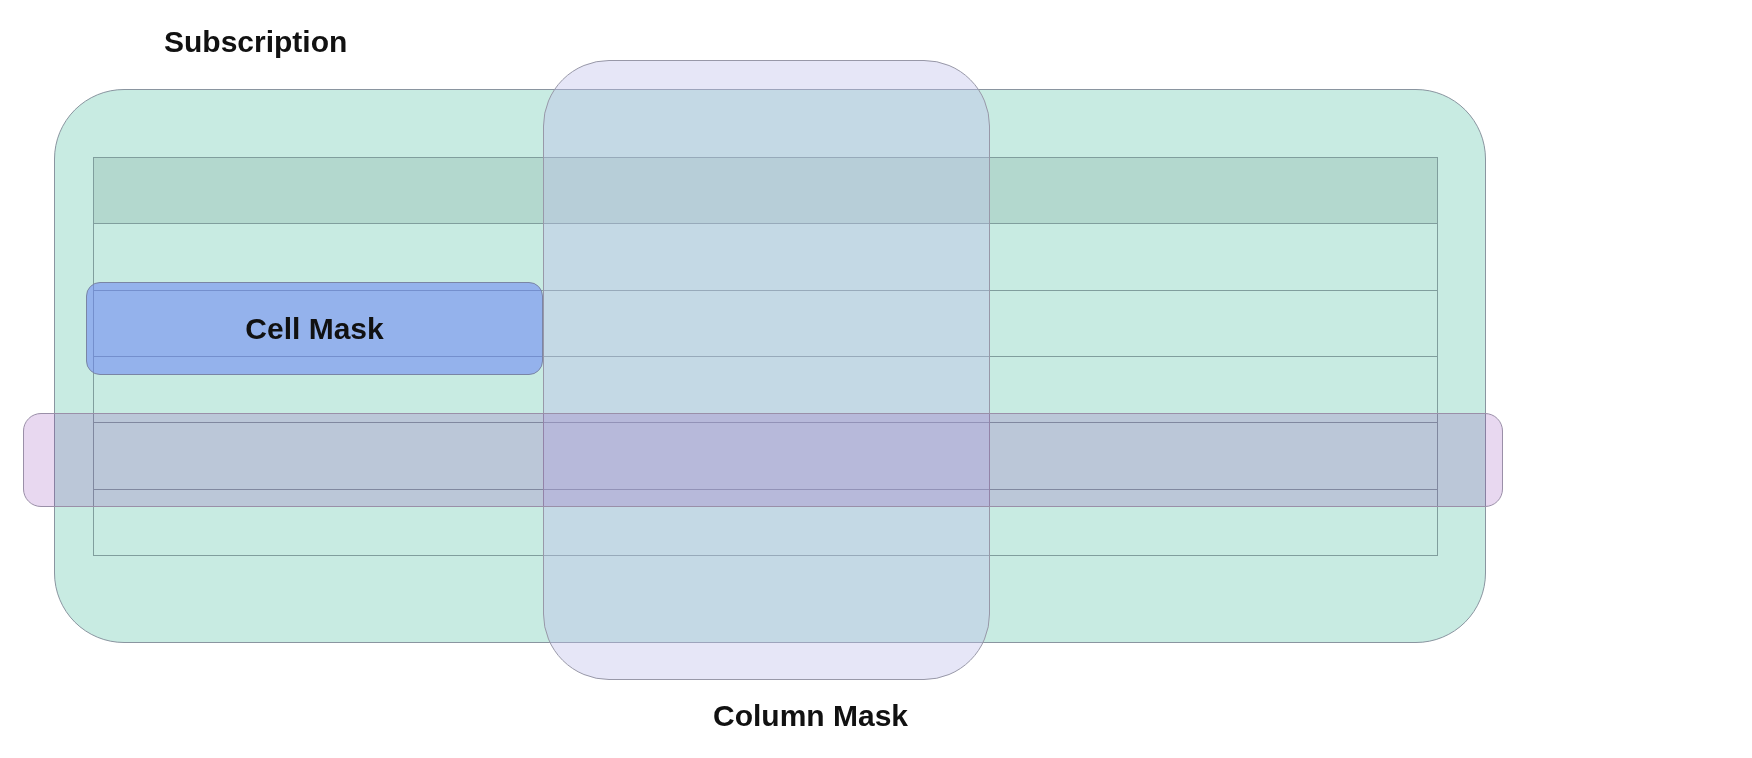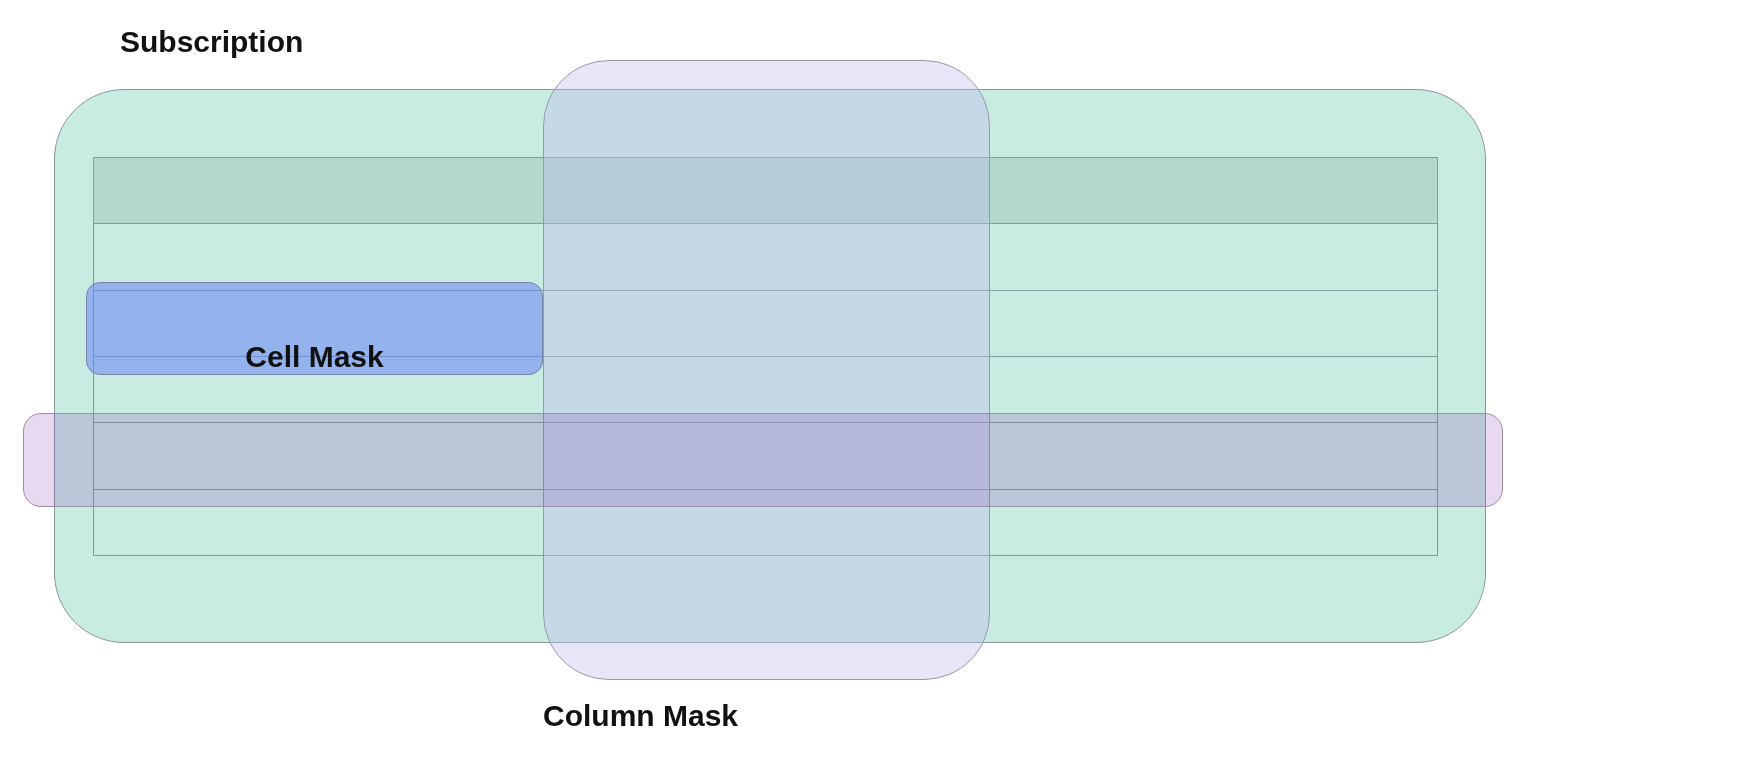--- a/index.html
+++ b/index.html
@@ -48,21 +48,21 @@
     background: var(--table-header-fill);
   }
   .cell-mask {
     left: 86px; top: 282px;
     width: 457px; height: 93px;
     border-radius: 14px;
     background: var(--cell-mask-fill);
     border: 1.5px solid var(--cell-mask-stroke);
     z-index: 3;
     display: flex;
-    align-items: flex-end;
+    align-items: center;
     justify-content: center;
   }
   .column-mask {
     left: 543px; top: 60px;
     width: 447px; height: 620px;
     border-radius: 66px;
     background: var(--column-mask-fill);
     border: 1.5px solid var(--column-mask-stroke);
     z-index: 4;
   }
@@ -75,23 +75,24 @@
     z-index: 5;
   }
   .diagram-label {
     position: absolute;
     font-size: 30px;
     font-weight: 700;
     line-height: 30px;
     color: var(--label-color);
     white-space: nowrap;
     z-index: 6;
+    margin-left: 44px;
   }
   .subscription-label { left: 120px; top: 27px; }
-  .column-mask-label  { left: 543px; top: 701px; width: 447px; text-align: left; }
+  .column-mask-label  { left: 543px; top: 701px; width: 447px; text-align: center; }
   .row-filtering-label { left: 1530px; top: 450px; }
   .cell-mask-label {
     font-size: 30px;
     font-weight: 700;
     color: var(--label-color);
     white-space: nowrap;
   }
 </style>
 </head>
 <body>

